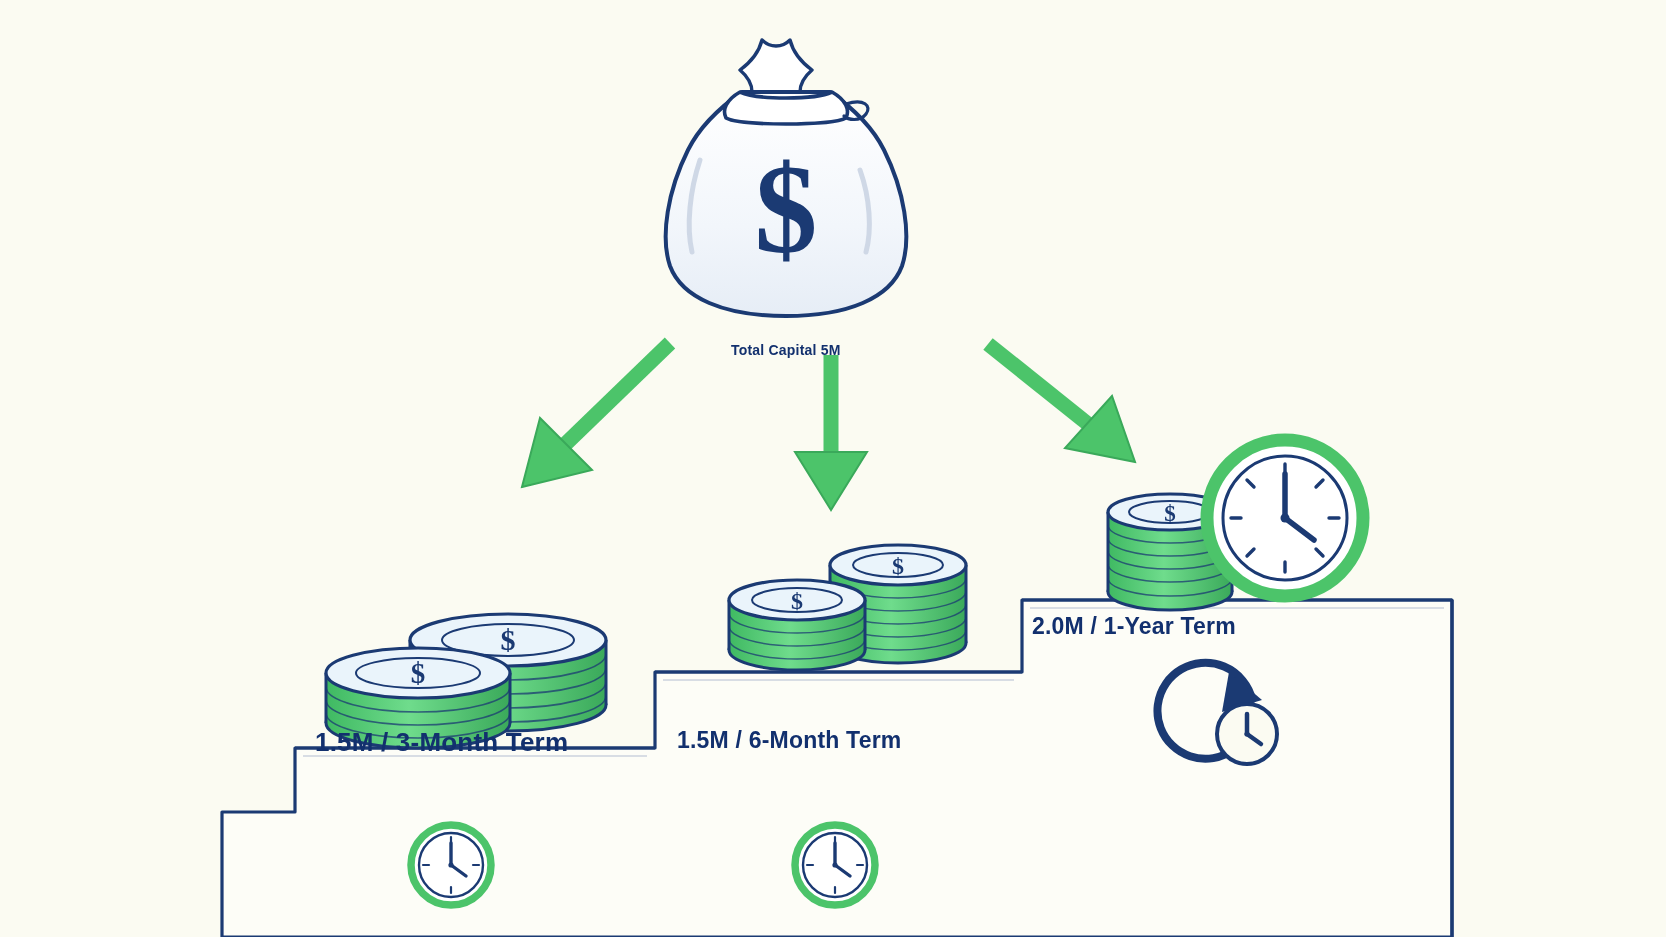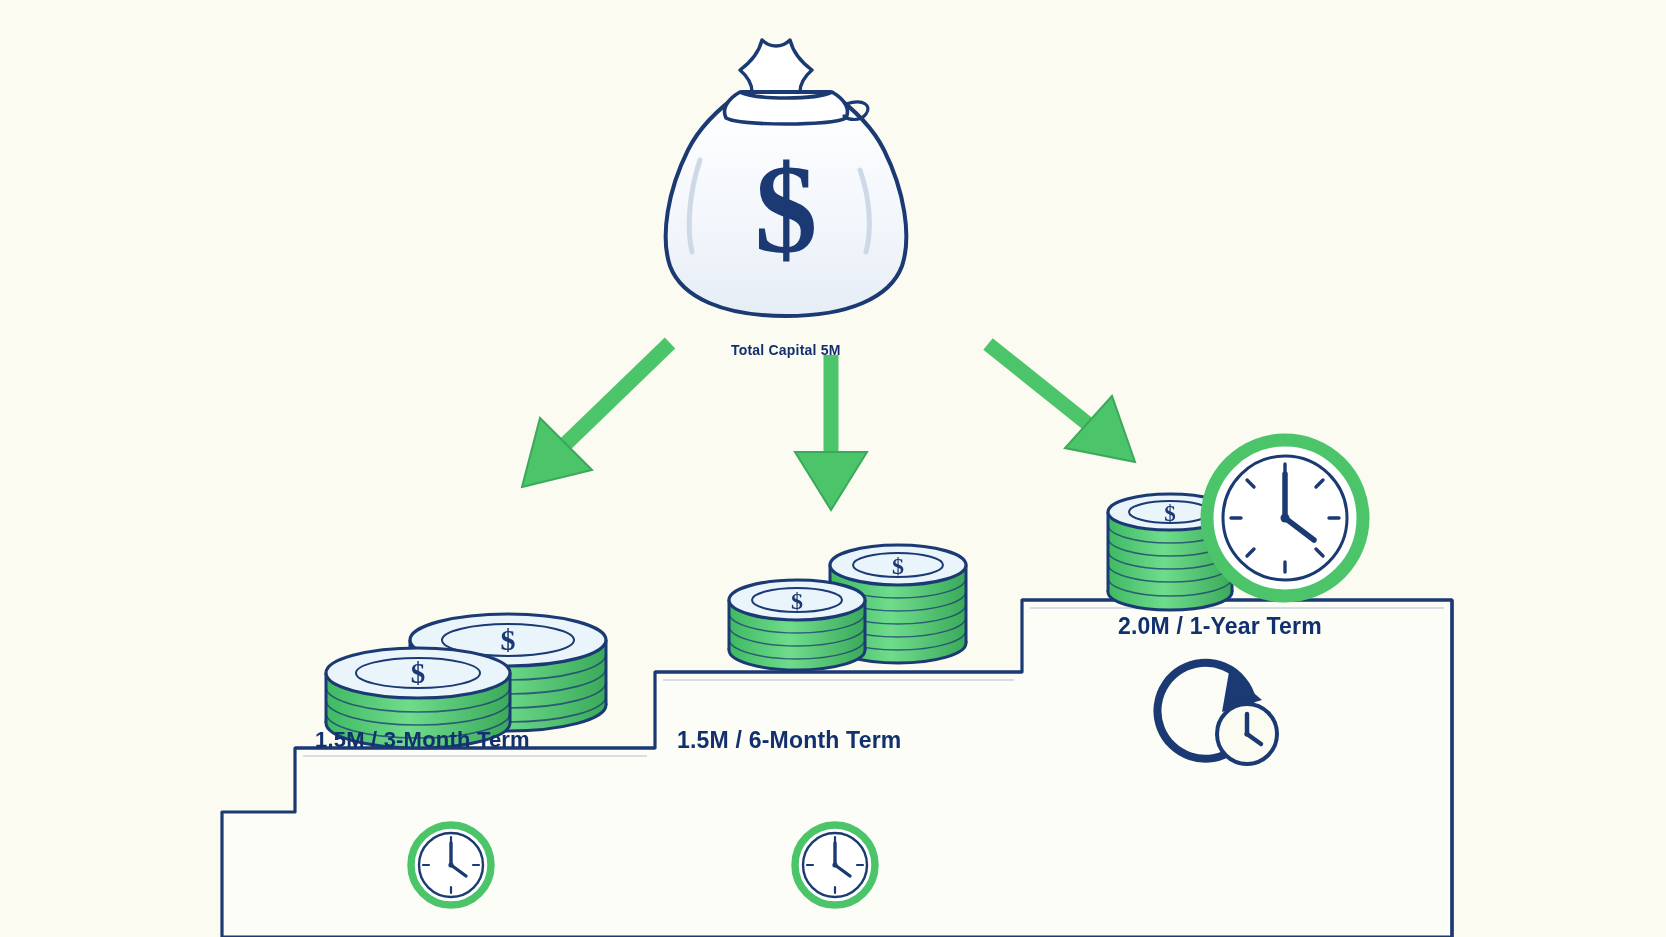--- a/index.html
+++ b/index.html
@@ -35,30 +35,30 @@
   }
   #label-total {
     left: 731px;
     top: 326px;
     font-size: 14px;
     margin-top: 16px;
   }
   #label-step1 {
     left: 315px;
     top: 727px;
-    font-size: 22px;
+    font-size: 26px;
   }
   #label-step2 {
     left: 677px;
     top: 727px;
     font-size: 23px;
     text-align: center;
   }
   #label-step3 {
-    left: 1118px;
+    left: 1032px;
     top: 613px;
     font-size: 23px;
   }
 </style>
 </head>
 <body>
 
 <div id="stage">
 
   <svg class="layer" viewBox="0 0 1666 937">

